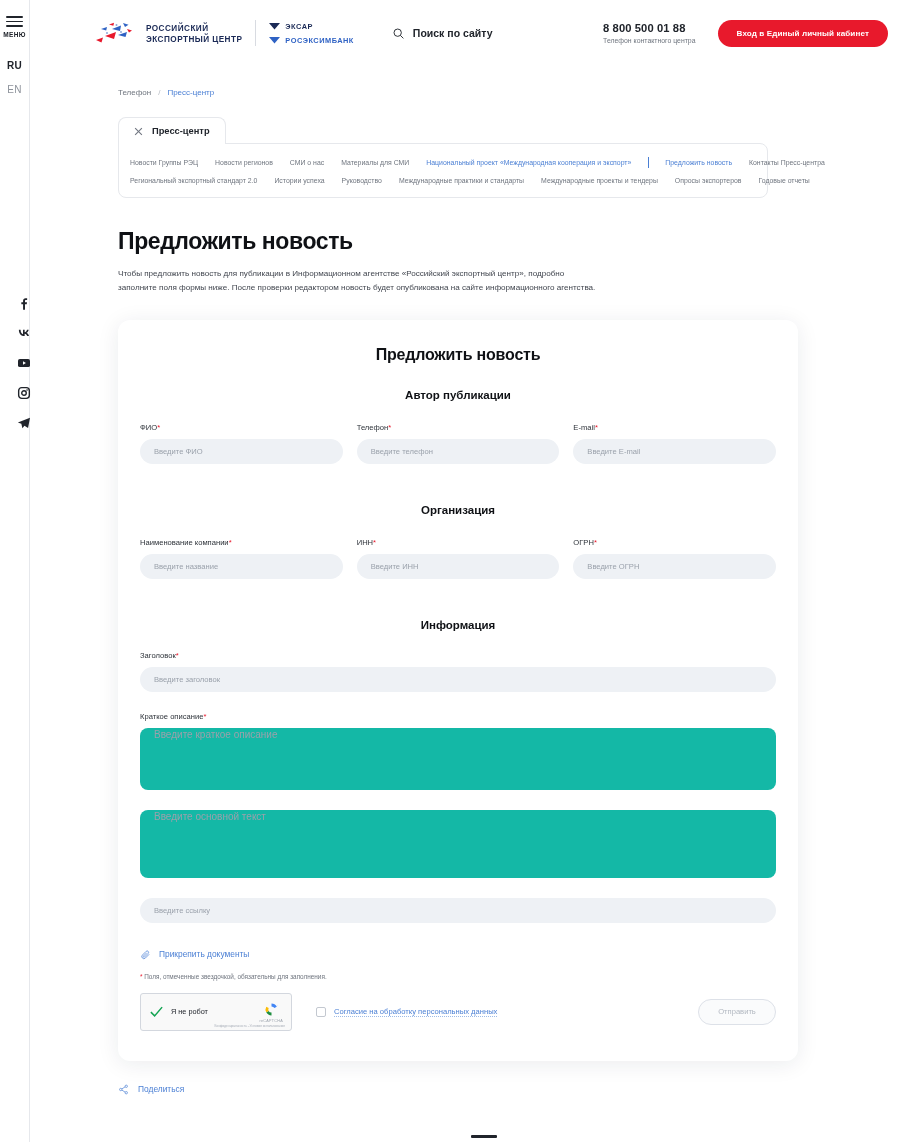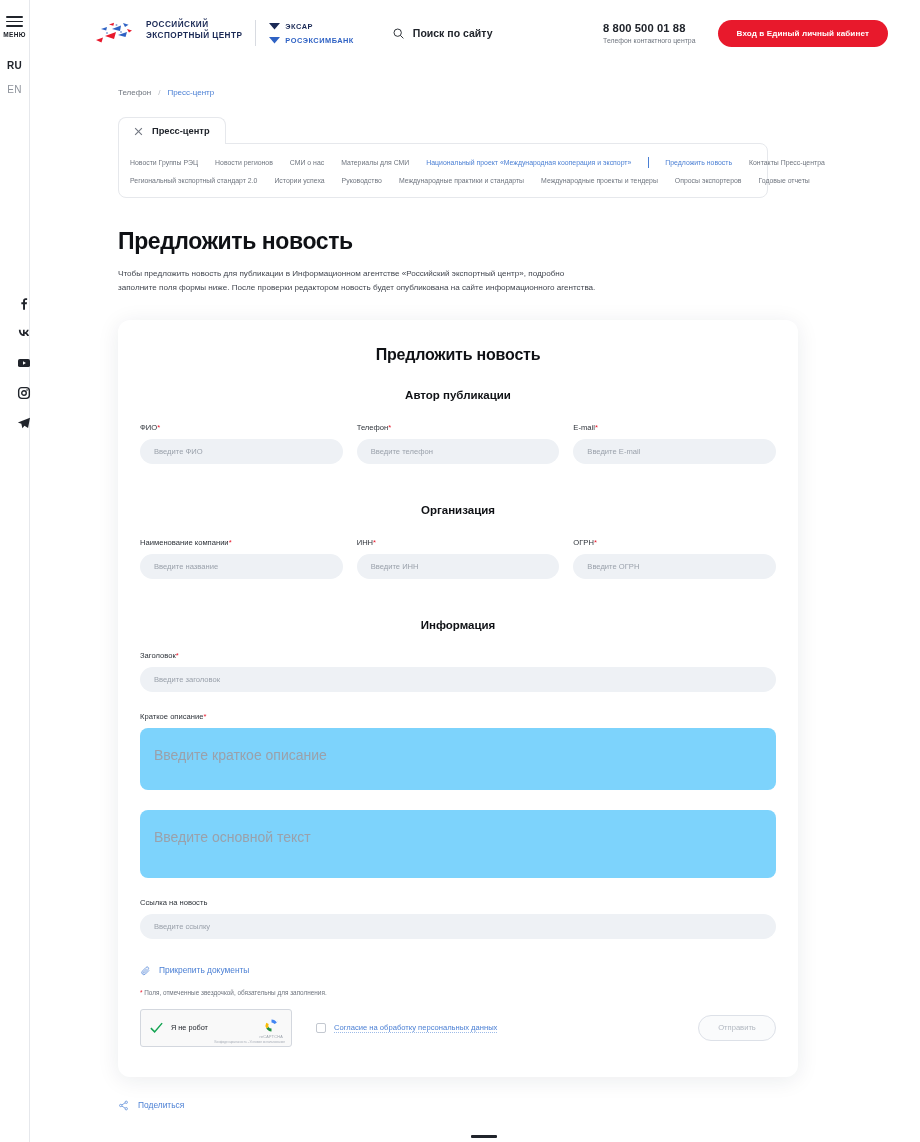--- a/index.html
+++ b/index.html
@@ -39,21 +39,21 @@
   .rail-social svg { display: block; width: 100%; height: 100%; fill: currentColor; }
 
   
   .page { position: absolute; left: 48px; top: 0; width: 872px; height: 1142px; background: #fff; }
 
   
   .header {
     height: 66px; display: flex; align-items: center;
     padding: 0 32px 0 44px; gap: 0;
   }
-  .logo-block { display: flex; align-items: flex-start; gap: 10px; }
+  .logo-block { display: flex; align-items: flex-end; gap: 10px; }
   .logo-mark { width: 44px; height: 26px; position: relative; flex: 0 0 auto; }
   .logo-mark svg { display:block; width: 100%; height: 100%; }
   .logo-text {
     font-size: 8.2px; font-weight: 700; line-height: 1.32;
     letter-spacing: .45px; color: #1b2a56; white-space: nowrap;
   }
   .logo-div { width: 1px; height: 26px; background: #d8dbe1; margin: 0 13px; }
   .partner-block { display: flex; flex-direction: column; gap: 5px; }
   .partner-row { display: flex; align-items: center; gap: 5px; }
   .partner-row svg { width: 11px; height: 8px; display: block; }
@@ -130,22 +130,22 @@
   .flabel { font-size: 7.6px; color: #2c3138; margin-bottom: 7px; display: block; }
   .req { color: #e8192c; font-size: 7.6px; }
   .inp {
     width: 100%; height: 25px; border: none; border-radius: 14px;
     background: #eef1f5; padding: 0 14px;
     font-family: inherit; font-size: 7.6px; color: #20242b;
   }
   .inp::placeholder { color: #9aa1ab; }
   .field-wide { margin-top: 20px; }
   .ta {
-    width: 100%; border: none; border-radius: 8px; background: #7dd3fc;
-    padding: 19px 14px; font-family: inherit; font-size: 14px;
+    width: 100%; border: none; border-radius: 8px; background: #14b8a6;
+    padding: 1px 14px; font-family: inherit; font-size: 10px;
     color: #20242b; resize: none; display: block;
   }
   .ta::placeholder { color: #9aa1ab; }
   .ta-sm { height: 62px; }
   .ta-lg { height: 68px; }
 
   .attach { display: flex; align-items: center; gap: 8px; margin-top: 26px; cursor: pointer; }
   .attach svg { width: 11px; height: 11px; stroke: #4a7fd4; fill: none; stroke-width: 1.6; }
   .attach span { font-size: 8.4px; color: #4a7fd4; }
   .reqnote { margin-top: 13px; font-size: 6.4px; color: #6f757f; }
@@ -378,21 +378,20 @@
     <div class="field-wide">
       <label class="flabel"><span>Краткое описание</span><span class="req">*</span></label>
       <textarea class="ta ta-sm" placeholder="Введите краткое описание" style=""></textarea>
     </div>
 
     <div class="field-wide">
       <textarea class="ta ta-lg" placeholder="Введите основной текст" style=""></textarea>
     </div>
 
     <div class="field-wide">
-      <label class="flabel"><span>Ссылка на новость</span><span class="req"></span></label>
       <input class="inp" placeholder="Введите ссылку" style="">
     </div>
 
     <div class="attach">
       <svg viewBox="0 0 24 24">
           <path d="M20 11.5l-8.4 8.4a4.6 4.6 0 01-6.5-6.5l8.3-8.3a3.1 3.1 0 014.4 4.4l-8.3 8.3a1.6 1.6 0 01-2.2-2.2l7.4-7.4"></path>
         </svg>
       <span>Прикрепить документы</span>
     </div>
 

